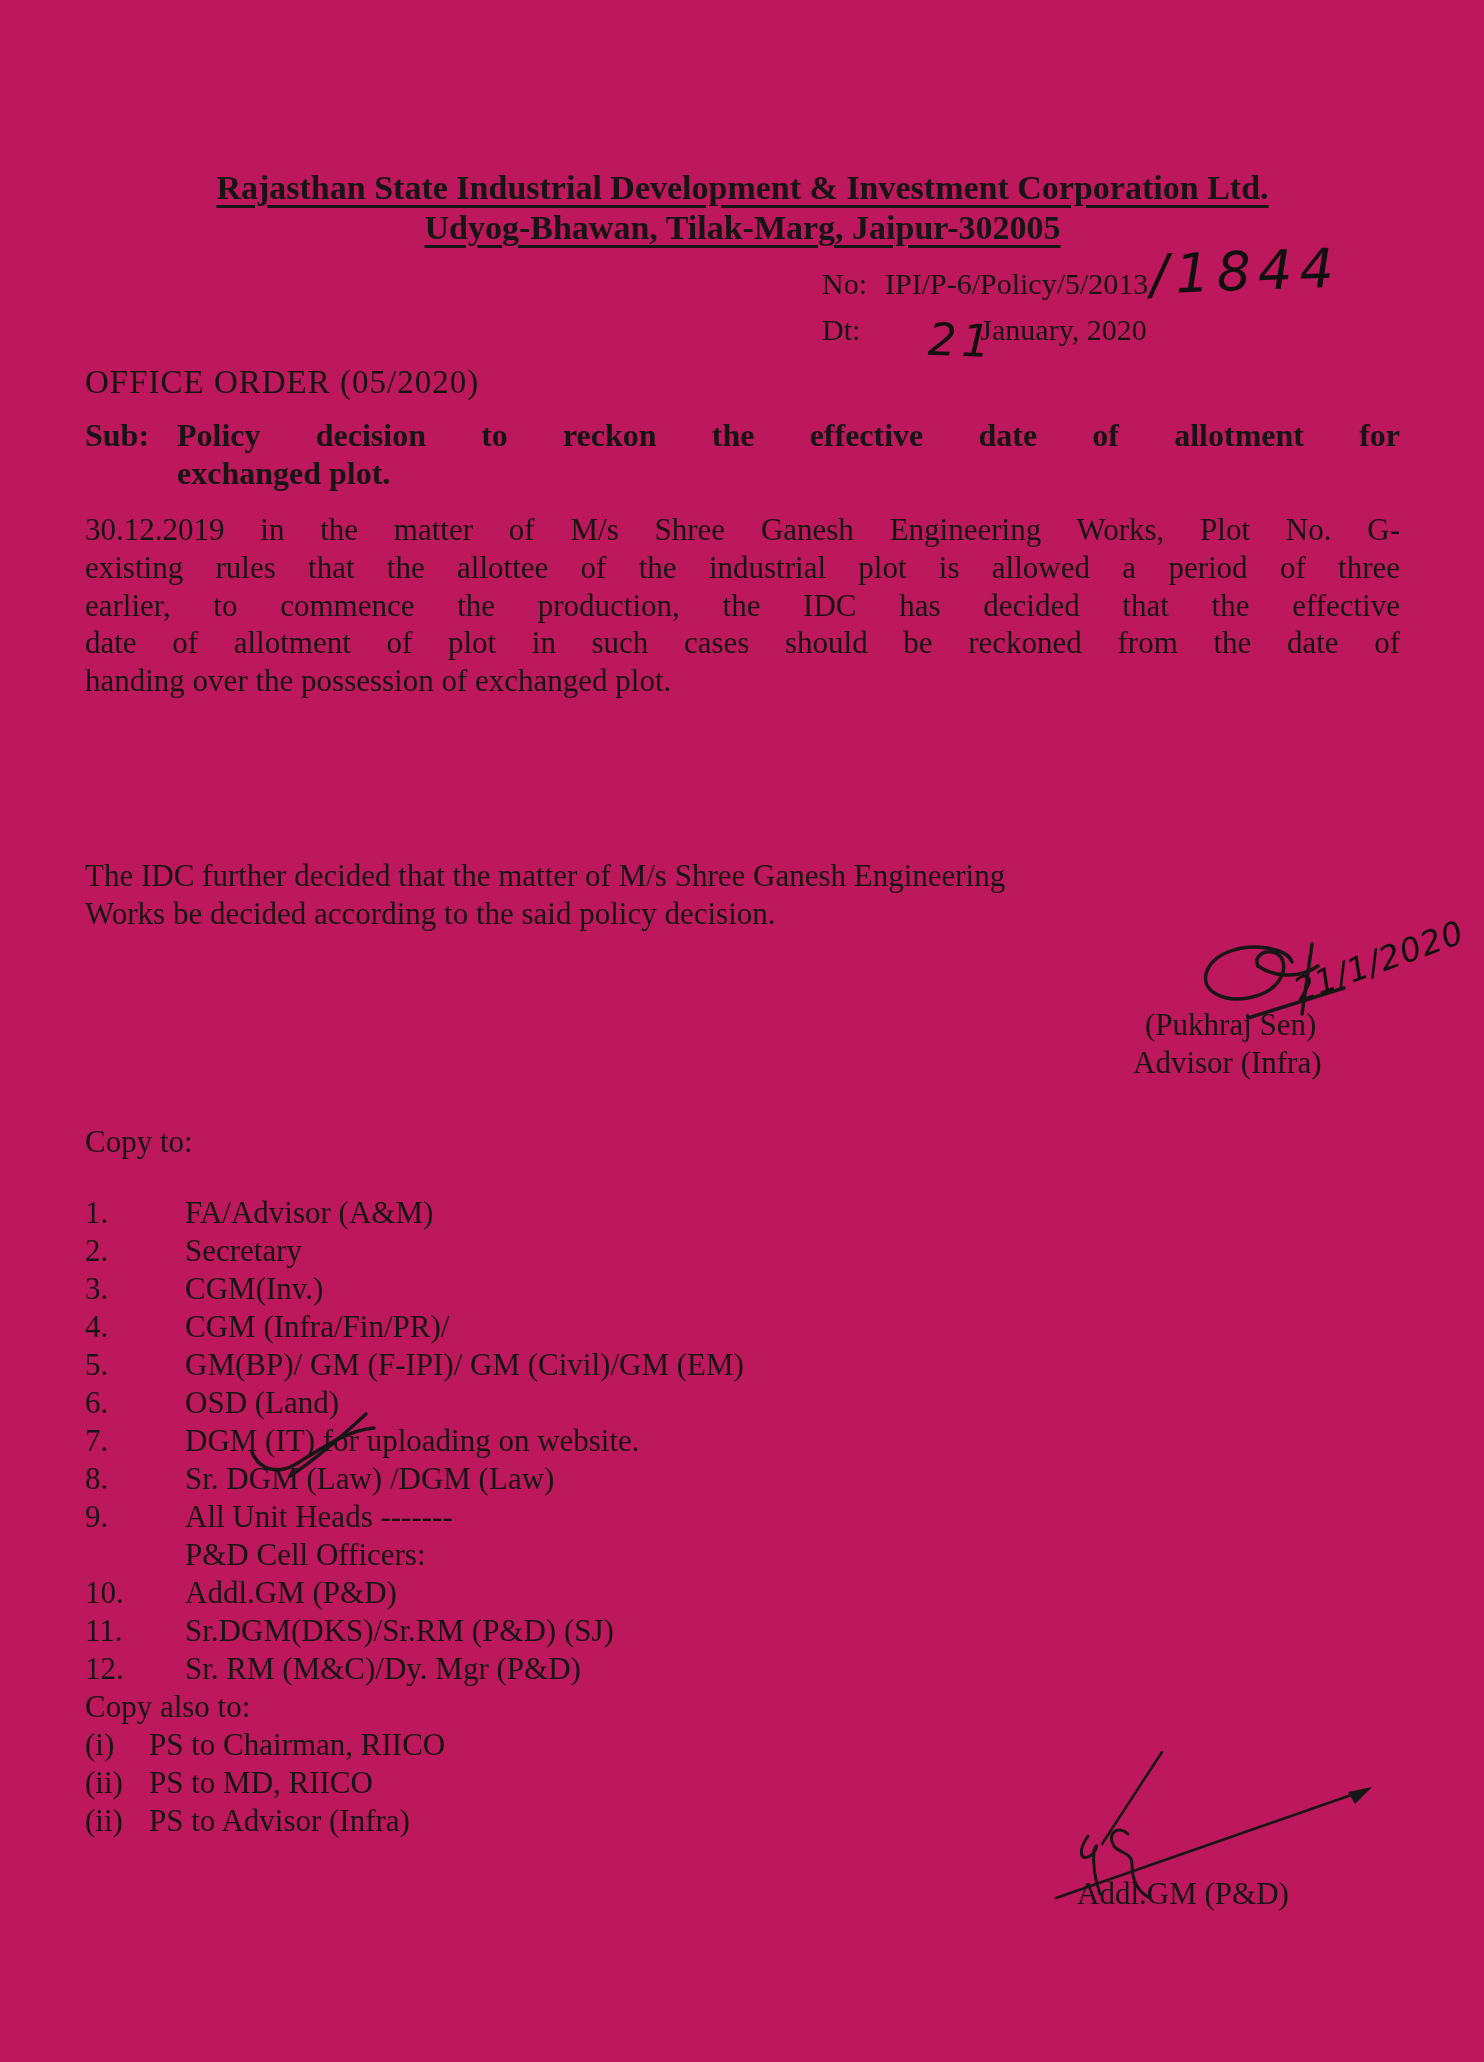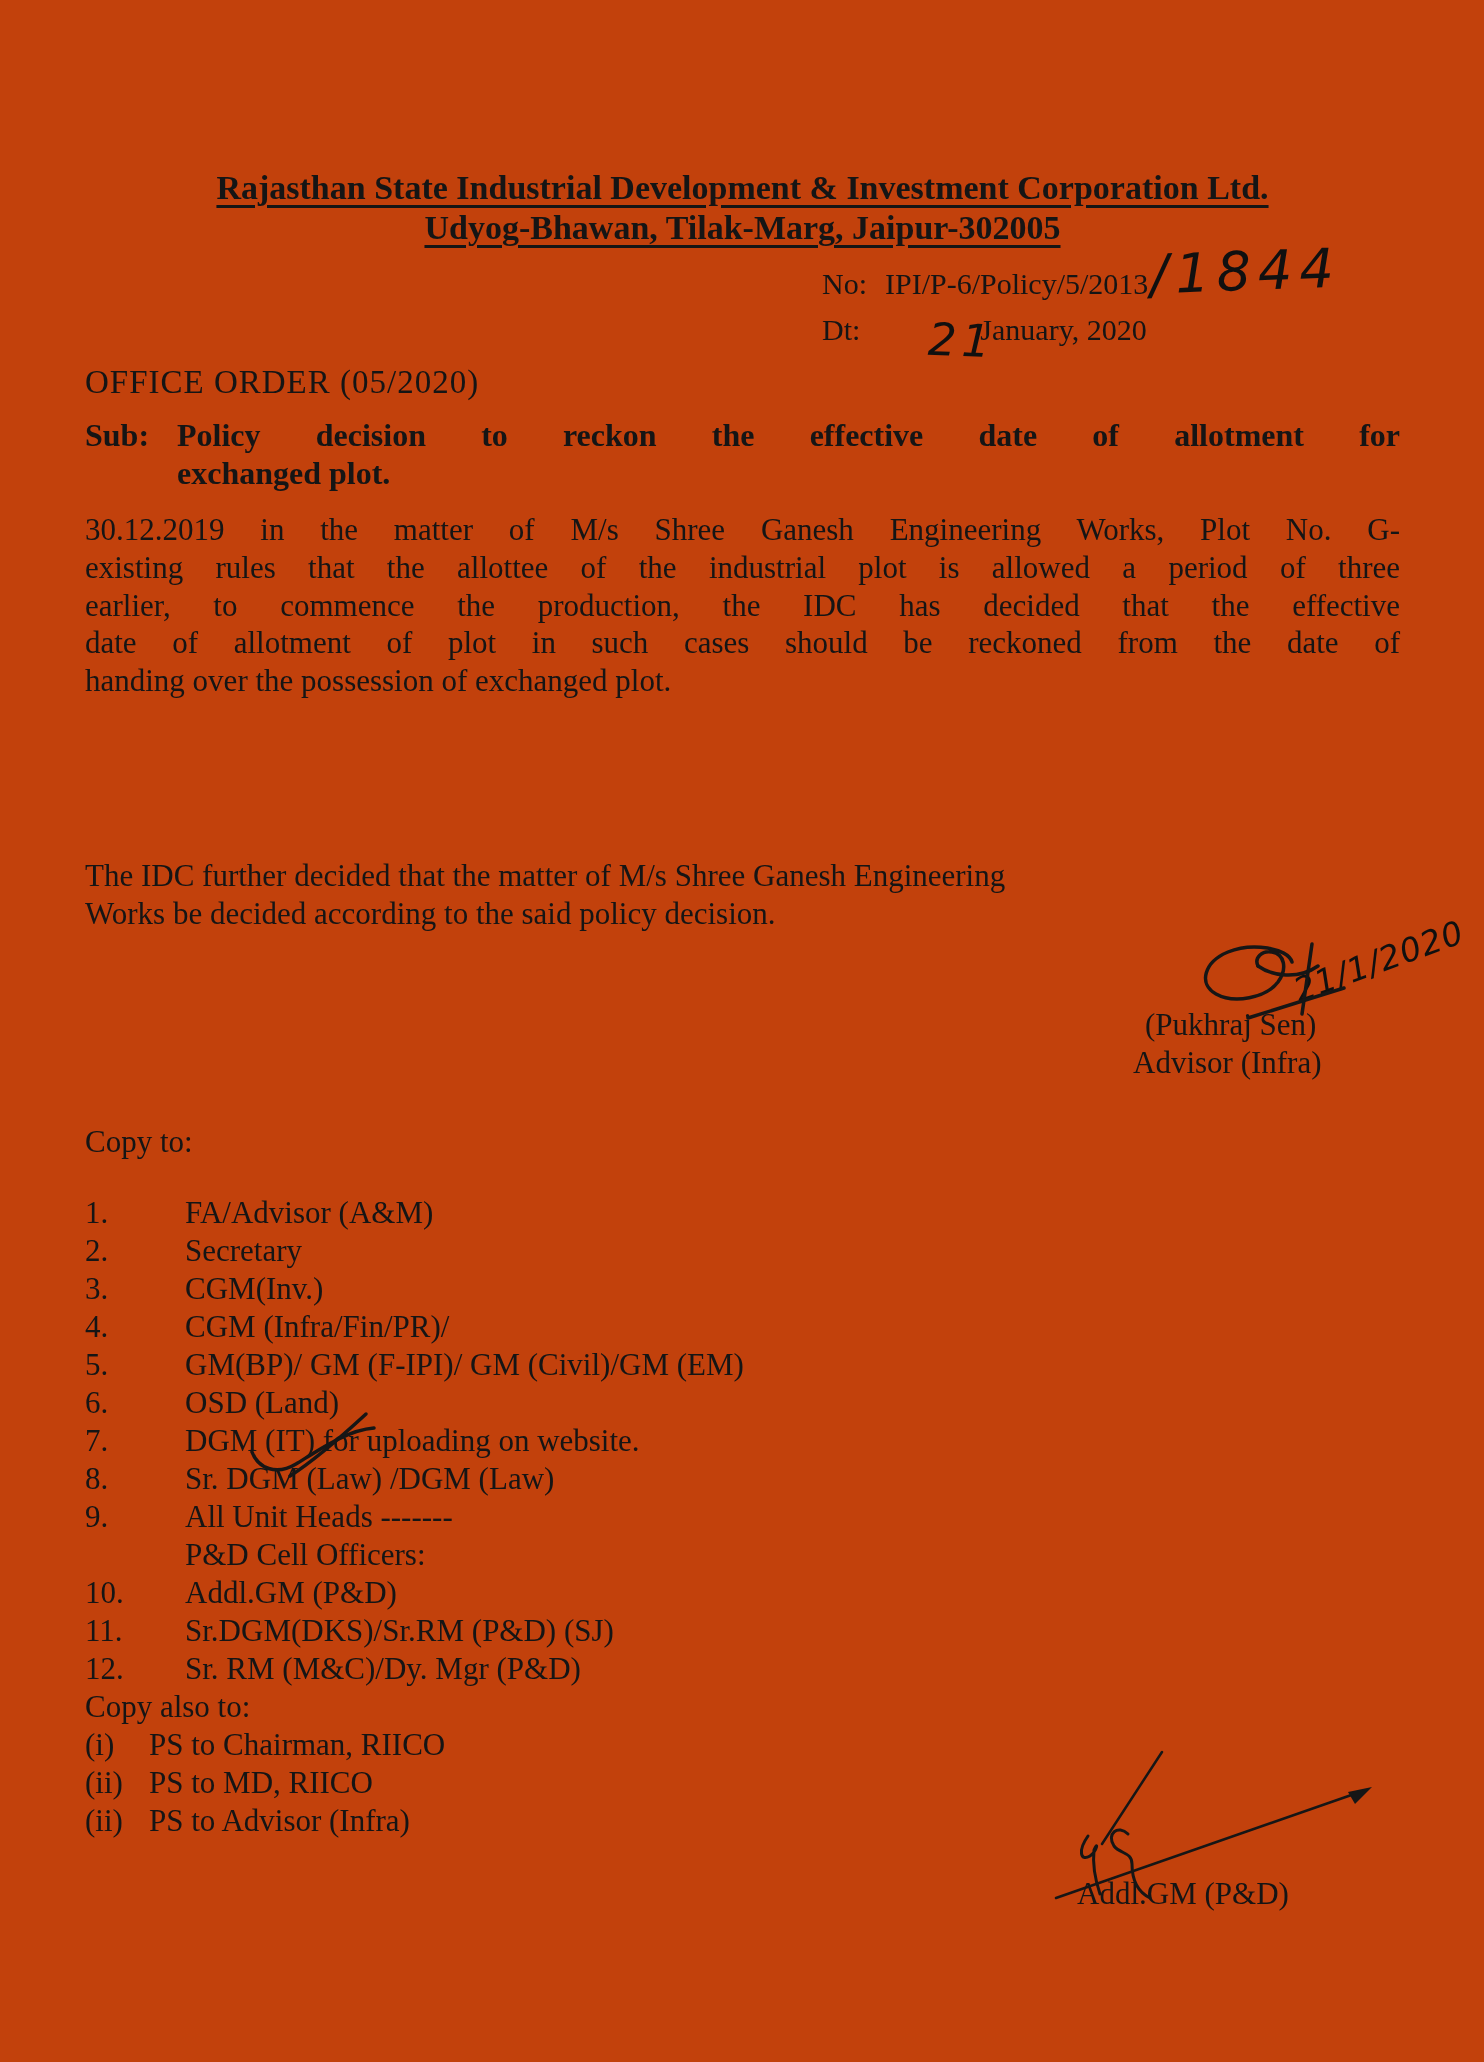--- a/index.html
+++ b/index.html
@@ -1,20 +1,20 @@
 <!DOCTYPE html>
 <html><head>
 <meta charset="utf-8">
 <style>
   html,body { margin:0; padding:0; background:#888; }
   .page {
     position:relative;
     width:1484px; height:2062px;
     margin:0 auto;
-    background:#c2410c;
+    background:#be185d;
     color:#151515;
     font-family:"Liberation Serif","DejaVu Serif",serif;
     overflow:hidden;
   }
   
   .org-header { position:absolute; top:168px; left:85px; width:1315px; text-align:center;
                 font-weight:bold; font-size:34px; line-height:40px; }
   .org-line { text-decoration:underline; text-underline-offset:6px; text-decoration-thickness:3px; }
   
   .ref-block { position:absolute; top:266px; left:822px; font-size:30px; line-height:36px; }

